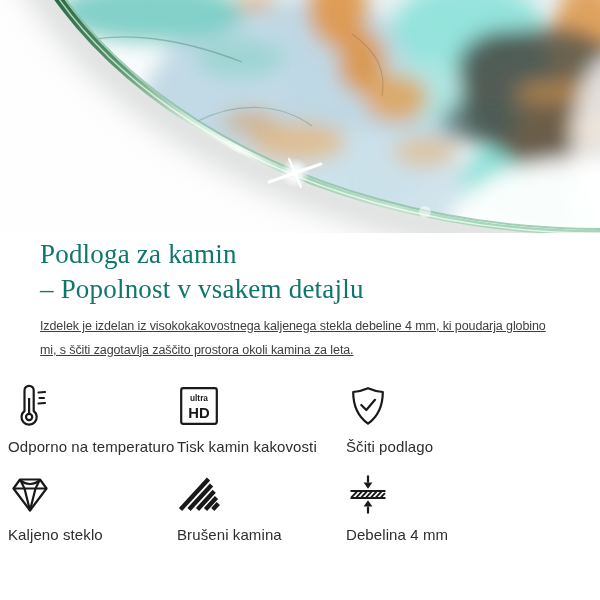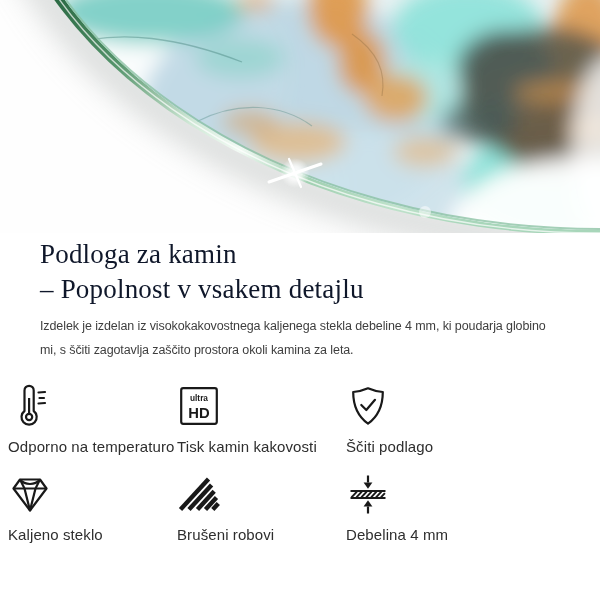--- a/index.html
+++ b/index.html
@@ -1,23 +1,23 @@
 <!DOCTYPE html>
 <html><head>
 <meta charset="utf-8">
 <style>
   html,body{margin:0;padding:0;width:600px;height:600px;background:#fff;overflow:hidden;
     font-family:"Liberation Sans",sans-serif;}
   .hero{position:relative;width:600px;height:233px;background:#fff;}
   .hero svg{display:block;}
   .heading{margin:4px 9px 0 40px;font-family:"Liberation Serif","DejaVu Serif",serif;
-    font-size:27px;line-height:35px;color:#0f172a;letter-spacing:.2px;}
+    font-size:27px;line-height:35px;color:#0f766e;letter-spacing:.2px;}
   .desc{margin:8px 0 0 40px;font-size:12.5px;line-height:23.5px;color:#3e3e3e;
     letter-spacing:-.1px;}
-  .desc div{white-space:nowrap;}
+  .desc div{white-space:nowrap;text-decoration:underline;}
   .features{margin:21px 0 0 8px;display:grid;grid-template-columns:repeat(3,169px);row-gap:16px;}
   .feature{display:flex;flex-direction:column;align-items:flex-start;}
   .feature .ic{height:46px;display:flex;align-items:center;justify-content:center;}
   .feature .lbl{margin-top:9px;font-size:15px;color:#2e2e2e;letter-spacing:.1px;}
   .fi{stroke:#191919;fill:none;stroke-width:2.2;}
   .fi-fill{fill:#191919;stroke:none;}
   .fi-txt{fill:#191919;font-family:"Liberation Sans",sans-serif;font-weight:bold;}
 </style>
 </head>
 <body>
@@ -162,21 +162,21 @@
   <div class="feature">
     <div class="ic">
       <svg width="44" height="44" viewBox="0 0 44 44">
         <path d="M3.5,37.5 L31.5,7" stroke="#191919" stroke-width="4.4"></path>
         <path d="M12,37.5 L34.6,12.9" stroke="#191919" stroke-width="4.4"></path>
         <path d="M20.5,37.5 L37.2,19.3" stroke="#191919" stroke-width="4.4"></path>
         <path d="M28.5,37.5 L39.5,25.5" stroke="#191919" stroke-width="4.4"></path>
         <path d="M35.8,37.5 L41.3,31.5" stroke="#191919" stroke-width="4.4"></path>
       </svg>
     </div>
-    <div class="lbl">Brušeni robovi</div>
+    <div class="lbl">Brušeni kamina</div>
   </div>
 
   <div class="feature">
     <div class="ic">
       <svg width="44" height="44" viewBox="0 0 44 44">
         <line class="fi" stroke-width="2.6" x1="22" y1="3.5" x2="22" y2="10.5"></line>
         <polygon class="fi-fill" points="17.6,10.5 26.4,10.5 22,16.8"></polygon>
         <line class="fi" stroke-width="2.4" x1="4.5" y1="19" x2="39.5" y2="19"></line>
         <line class="fi" stroke-width="2.4" x1="4.5" y1="26" x2="39.5" y2="26"></line>
         <g stroke="#191919" stroke-width="2">

